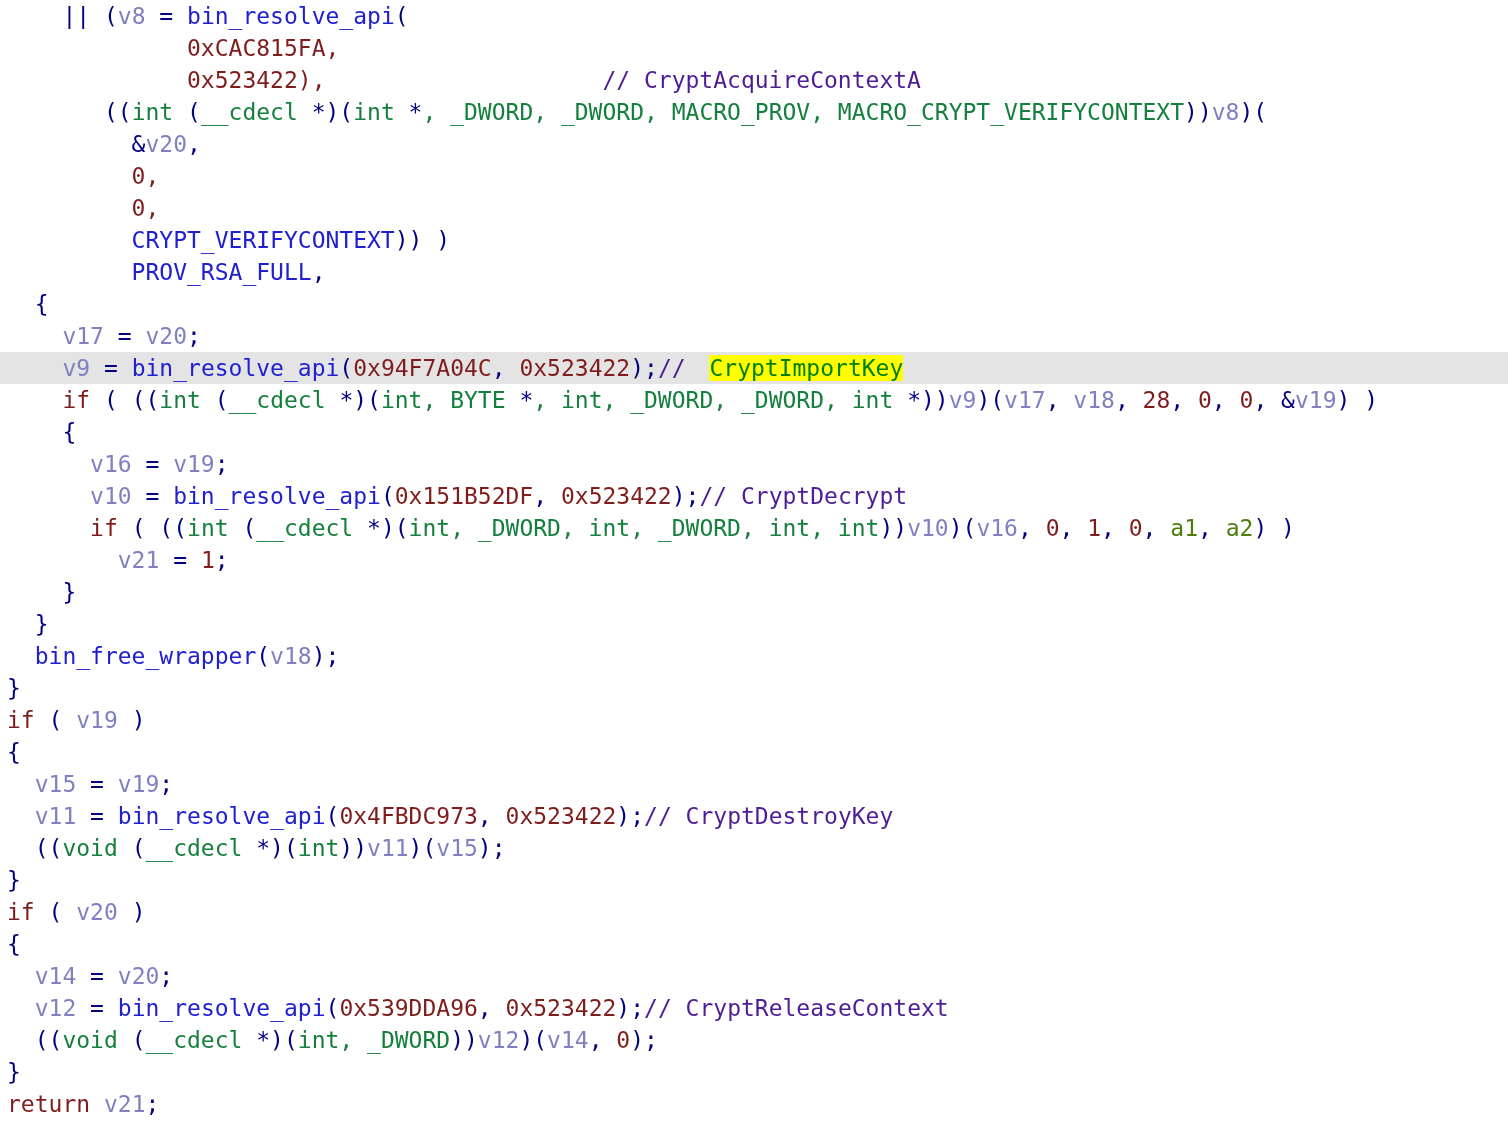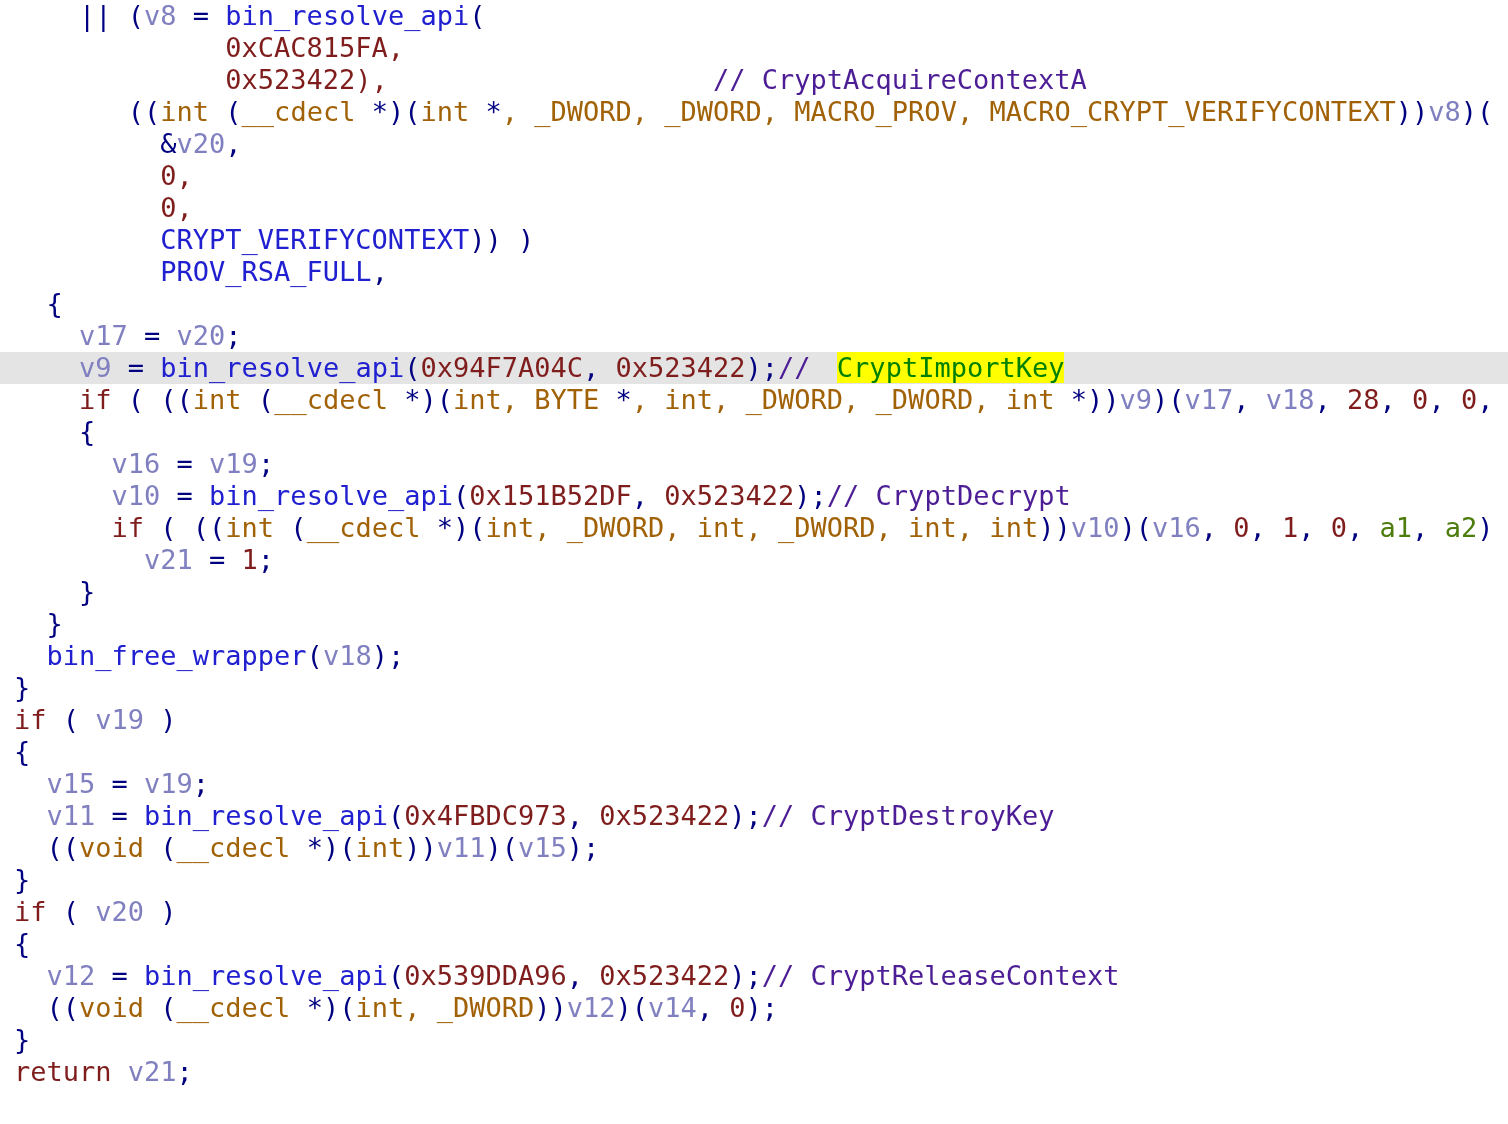--- a/index.html
+++ b/index.html
@@ -19,37 +19,37 @@
     width: 1508px;
     height: 1124px;
     background: #ffffff;
     overflow: hidden;
   }
   .code-line {
     position: relative;
     height: 32px;
     line-height: 32px;
     white-space: pre;
-    font-size: 27px;
+    font-size: 23px;
     letter-spacing: 0px;
-    padding-left: 14px;
+    padding-left: 7px;
     box-sizing: border-box;
     font-family: "DejaVu Sans Mono", "Liberation Mono", monospace;
   }
   .code-line.current {
     background: #e4e4e4;
   }
   
   .t-kw      { color: #7f1d1d; }   
   .t-punct   { color: #000080; }   
   .t-num     { color: #7f1d1d; }   
   .t-fn      { color: #2020d0; }   
   .t-var     { color: #8080c0; }   
   .t-arg     { color: #4d7c0f; }   
-  .t-type    { color: #a16207; }   
+  .t-type    { color: #15803d; }   
   .t-macro   { color: #2020d0; }   
   .t-cmt     { color: #4c1d95; }   
   .t-hl      { background: #ffff00; color: #008000; margin-left: 10px; } 
 </style>
 </head>
 <body>
 
 <div id="pseudocode-view">
   <div id="code-body">
       <div class="code-line"><span class="t-punct">    || (</span><span class="t-var">v8</span><span class="t-punct"> = </span><span class="t-fn">bin_resolve_api</span><span class="t-punct">(</span></div>
@@ -75,18 +75,19 @@
       <div class="code-line"><span class="t-fn">  bin_free_wrapper</span><span class="t-punct">(</span><span class="t-var">v18</span><span class="t-punct">);</span></div>
       <div class="code-line"><span class="t-punct">}</span></div>
       <div class="code-line"><span class="t-kw">if</span><span class="t-punct"> ( </span><span class="t-var">v19</span><span class="t-punct"> )</span></div>
       <div class="code-line"><span class="t-punct">{</span></div>
       <div class="code-line"><span class="t-var">  v15</span><span class="t-punct"> = </span><span class="t-var">v19</span><span class="t-punct">;</span></div>
       <div class="code-line"><span class="t-var">  v11</span><span class="t-punct"> = </span><span class="t-fn">bin_resolve_api</span><span class="t-punct">(</span><span class="t-num">0x4FBDC973</span><span class="t-punct">, </span><span class="t-num">0x523422</span><span class="t-punct">);</span><span class="t-cmt">// CryptDestroyKey</span></div>
       <div class="code-line"><span class="t-punct">  ((</span><span class="t-type">void</span><span class="t-punct"> (</span><span class="t-type">__cdecl</span><span class="t-punct"> *)(</span><span class="t-type">int</span><span class="t-punct">))</span><span class="t-var">v11</span><span class="t-punct">)(</span><span class="t-var">v15</span><span class="t-punct">);</span></div>
       <div class="code-line"><span class="t-punct">}</span></div>
       <div class="code-line"><span class="t-kw">if</span><span class="t-punct"> ( </span><span class="t-var">v20</span><span class="t-punct"> )</span></div>
       <div class="code-line"><span class="t-punct">{</span></div>
+      <div class="code-line"><span class="t-var">  v14</span><span class="t-punct"> = </span><span class="t-var">v20</span><span class="t-punct">;</span></div>
       <div class="code-line"><span class="t-var">  v12</span><span class="t-punct"> = </span><span class="t-fn">bin_resolve_api</span><span class="t-punct">(</span><span class="t-num">0x539DDA96</span><span class="t-punct">, </span><span class="t-num">0x523422</span><span class="t-punct">);</span><span class="t-cmt">// CryptReleaseContext</span></div>
       <div class="code-line"><span class="t-punct">  ((</span><span class="t-type">void</span><span class="t-punct"> (</span><span class="t-type">__cdecl</span><span class="t-punct"> *)(</span><span class="t-type">int, _DWORD</span><span class="t-punct">))</span><span class="t-var">v12</span><span class="t-punct">)(</span><span class="t-var">v14</span><span class="t-punct">, </span><span class="t-num">0</span><span class="t-punct">);</span></div>
       <div class="code-line"><span class="t-punct">}</span></div>
       <div class="code-line"><span class="t-kw">return</span><span class="t-punct"> </span><span class="t-var">v21</span><span class="t-punct">;</span></div>
     </div>
 </div>
 
 </body></html>

